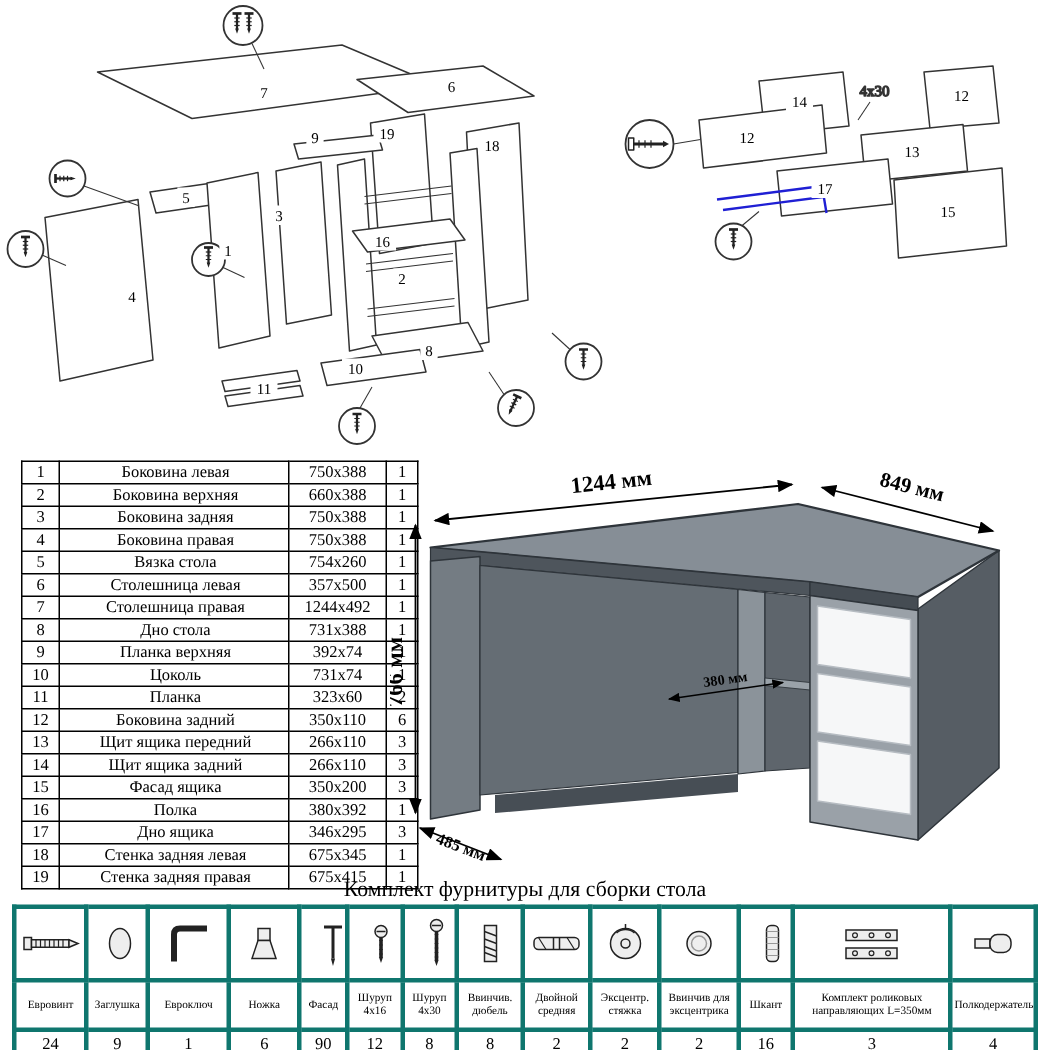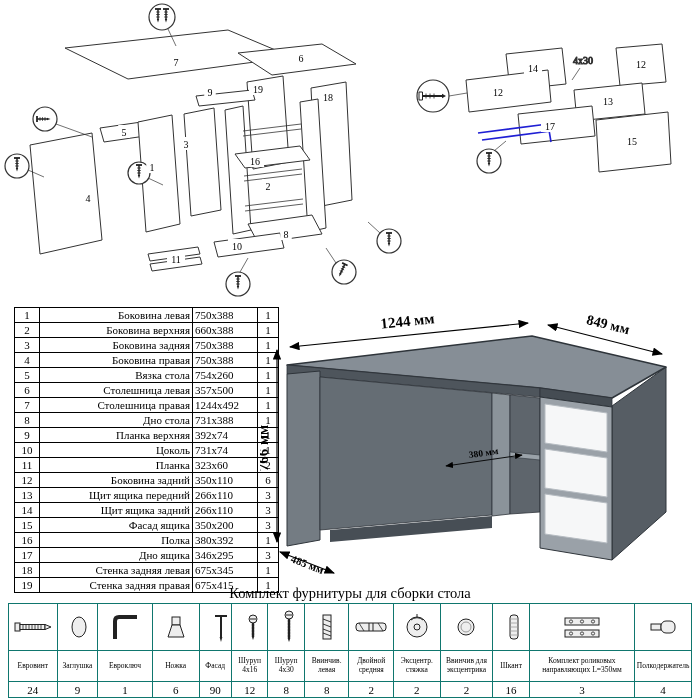--- a/index.html
+++ b/index.html
@@ -6,29 +6,29 @@
   .page{position:relative;width:700px;height:700px;background:#fff;overflow:hidden;
         font-family:"Liberation Serif",serif;color:#000;}
   svg{position:absolute;}
   svg text{font-family:"Liberation Serif",serif;fill:#000;}
   
   .parts{position:absolute;left:14px;top:307px;}
   table.parts-tb{border-collapse:collapse;}
   table.parts-tb td{border:1px solid #000;font-size:11px;height:14px;line-height:14px;
                     padding:0 2px;white-space:nowrap;}
   table.parts-tb td.c0{width:20px;text-align:center;}
-  table.parts-tb td.c1{width:146px;text-align:right;padding-left:4px;}
-  table.parts-tb td.c2{width:60px;text-align:left;margin-top:12px;}
+  table.parts-tb td.c1{width:146px;text-align:center;padding-left:4px;}
+  table.parts-tb td.c2{width:60px;text-align:center;margin-top:12px;}
   table.parts-tb td.c3{width:16px;text-align:center;}
   
   .hw-title{position:absolute;top:585px;left:0;width:700px;text-align:center;
             font-size:14.5px;}
   .hw{position:absolute;left:8px;top:603px;width:684px;}
   table.hw-tb{border-collapse:collapse;table-layout:fixed;width:684px;}
-  table.hw-tb td{border:1px solid #0f766e;text-align:center;vertical-align:middle;
+  table.hw-tb td{border:3px solid #0f766e;text-align:center;vertical-align:middle;
                  padding:0 1px;overflow:hidden;}
   td.icon-cell{height:46px;}
   td.icon-cell svg{position:static;width:40px;height:40px;vertical-align:middle;}
   td.label-cell{font-size:7.5px;line-height:1.15;height:30px;}
   td.qty-cell{font-size:11px;height:15px;}
 </style>
 </head>
 <body>
 
 <div class="page">
@@ -448,21 +448,21 @@
               </svg></td>
           </tr>
         <tr id="hw-labels">
             <td class="label-cell">Евровинт</td>
             <td class="label-cell">Заглушка</td>
             <td class="label-cell">Евроключ</td>
             <td class="label-cell">Ножка</td>
             <td class="label-cell">Фасад</td>
             <td class="label-cell">Шуруп 4x16</td>
             <td class="label-cell">Шуруп 4x30</td>
-            <td class="label-cell">Ввинчив. левая</td>
+            <td class="label-cell">Ввинчив. дюбель</td>
             <td class="label-cell">Двойной средняя</td>
             <td class="label-cell">Эксцентр. стяжка</td>
             <td class="label-cell">Ввинчив для эксцентрика</td>
             <td class="label-cell">Шкант</td>
             <td class="label-cell">Комплект роликовых направляющих L=350мм</td>
             <td class="label-cell">Полкодержатель</td>
           </tr>
         <tr id="hw-qtys">
             <td class="qty-cell">24</td>
             <td class="qty-cell">9</td>

